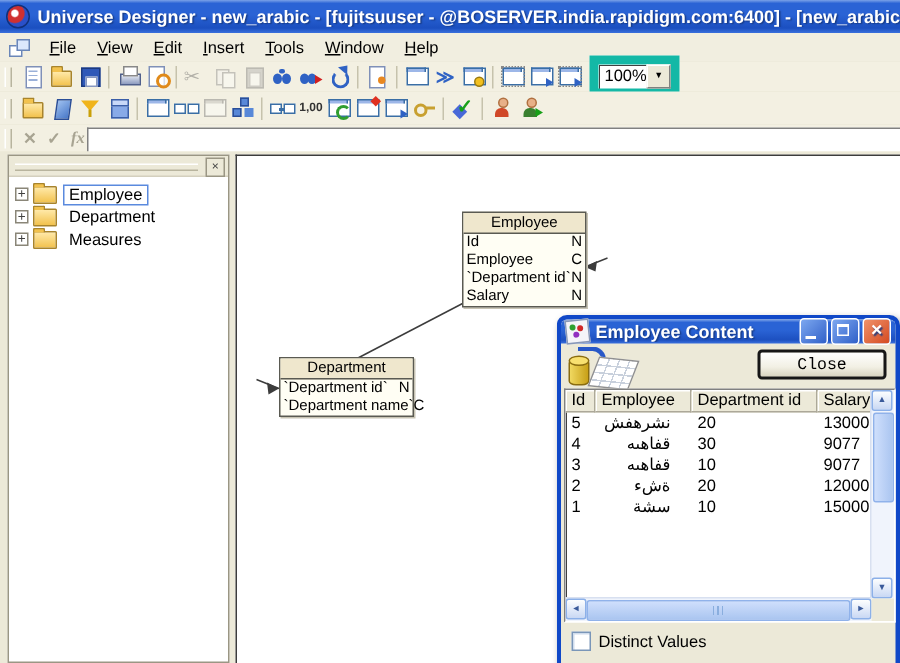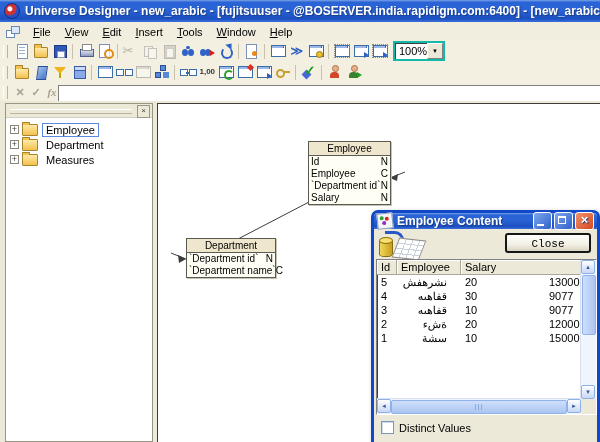--- a/index.html
+++ b/index.html
@@ -97,21 +97,21 @@
   .i-key::before{content:"";position:absolute;left:1px;top:5px;width:5px;height:5px;border:2px solid #c8a030;border-radius:50%;}
   .i-key::after{content:"";position:absolute;left:9px;top:7px;width:6px;height:2px;background:#c8a030;
     box-shadow:2px 2px 0 -1px #c8a030;}
   .i-check::before{content:"✓";position:absolute;left:4px;top:-1px;font-size:13px;font-weight:bold;color:#18a018;z-index:2;}
   .i-check::after{content:"";position:absolute;left:2px;top:7px;width:7px;height:7px;background:#4868d8;transform:rotate(45deg);}
   .i-user::before{content:"";position:absolute;left:5px;top:1px;width:5px;height:5px;border-radius:50%;background:#e8b088;border:1px solid #b07040;}
   .i-user::after{content:"";position:absolute;left:3px;top:8px;width:9px;height:6px;border-radius:4px 4px 0 0;background:#d04828;}
   .i-user2::after{background:#3a8030;}
 
   .zoombox{display:flex;align-items:center;margin-left:4px;width:48px;height:16px;background:#fff;
-    border:2px solid #14b8a6;box-shadow:inset 1px 1px 0 #404040;}
+    border:6px solid #14b8a6;box-shadow:inset 1px 1px 0 #404040;}
   .zoombox .zval{flex:1;padding-left:4px;font-size:11px;}
   .zarrow{width:14px;height:14px;background:#ece9d8;border:1px solid #fff;border-right-color:#808080;border-bottom-color:#808080;
     display:flex;align-items:center;justify-content:center;font-size:6px;color:#000;}
 
   
   .fico{width:16px;text-align:center;color:#a8a492;font-size:11px;font-weight:bold;}
   .fico.fx{font-style:italic;font-family:"Liberation Serif",serif;}
   .finput{position:absolute;left:58px;top:2px;right:0;height:13px;background:#fff;border:none;
     border-top:1px solid #808080;border-left:1px solid #808080;outline:none;font-size:11px;}
 
@@ -470,20 +470,21 @@
         <span class="db-arrow"></span>
         <span class="db-cyl"></span>
         <span class="db-sheet"></span>
       </span>
       <button class="dlg-close">Close</button>
 
       <div class="dlg-list">
         <div class="lh">
           <span class="hc c1">Id</span>
           <span class="hc c2">Employee</span>
+          <span class="hc c3">Department id</span>
           <span class="hc c4">Salary</span>
         </div>
         <div class="lr">
           <span class="cell c1">5</span>
           <span class="cell c2 ar">نشرهفش</span>
           <span class="cell c3">20</span>
           <span class="cell c4">13000</span>
         </div>
         <div class="lr">
           <span class="cell c1">4</span>

